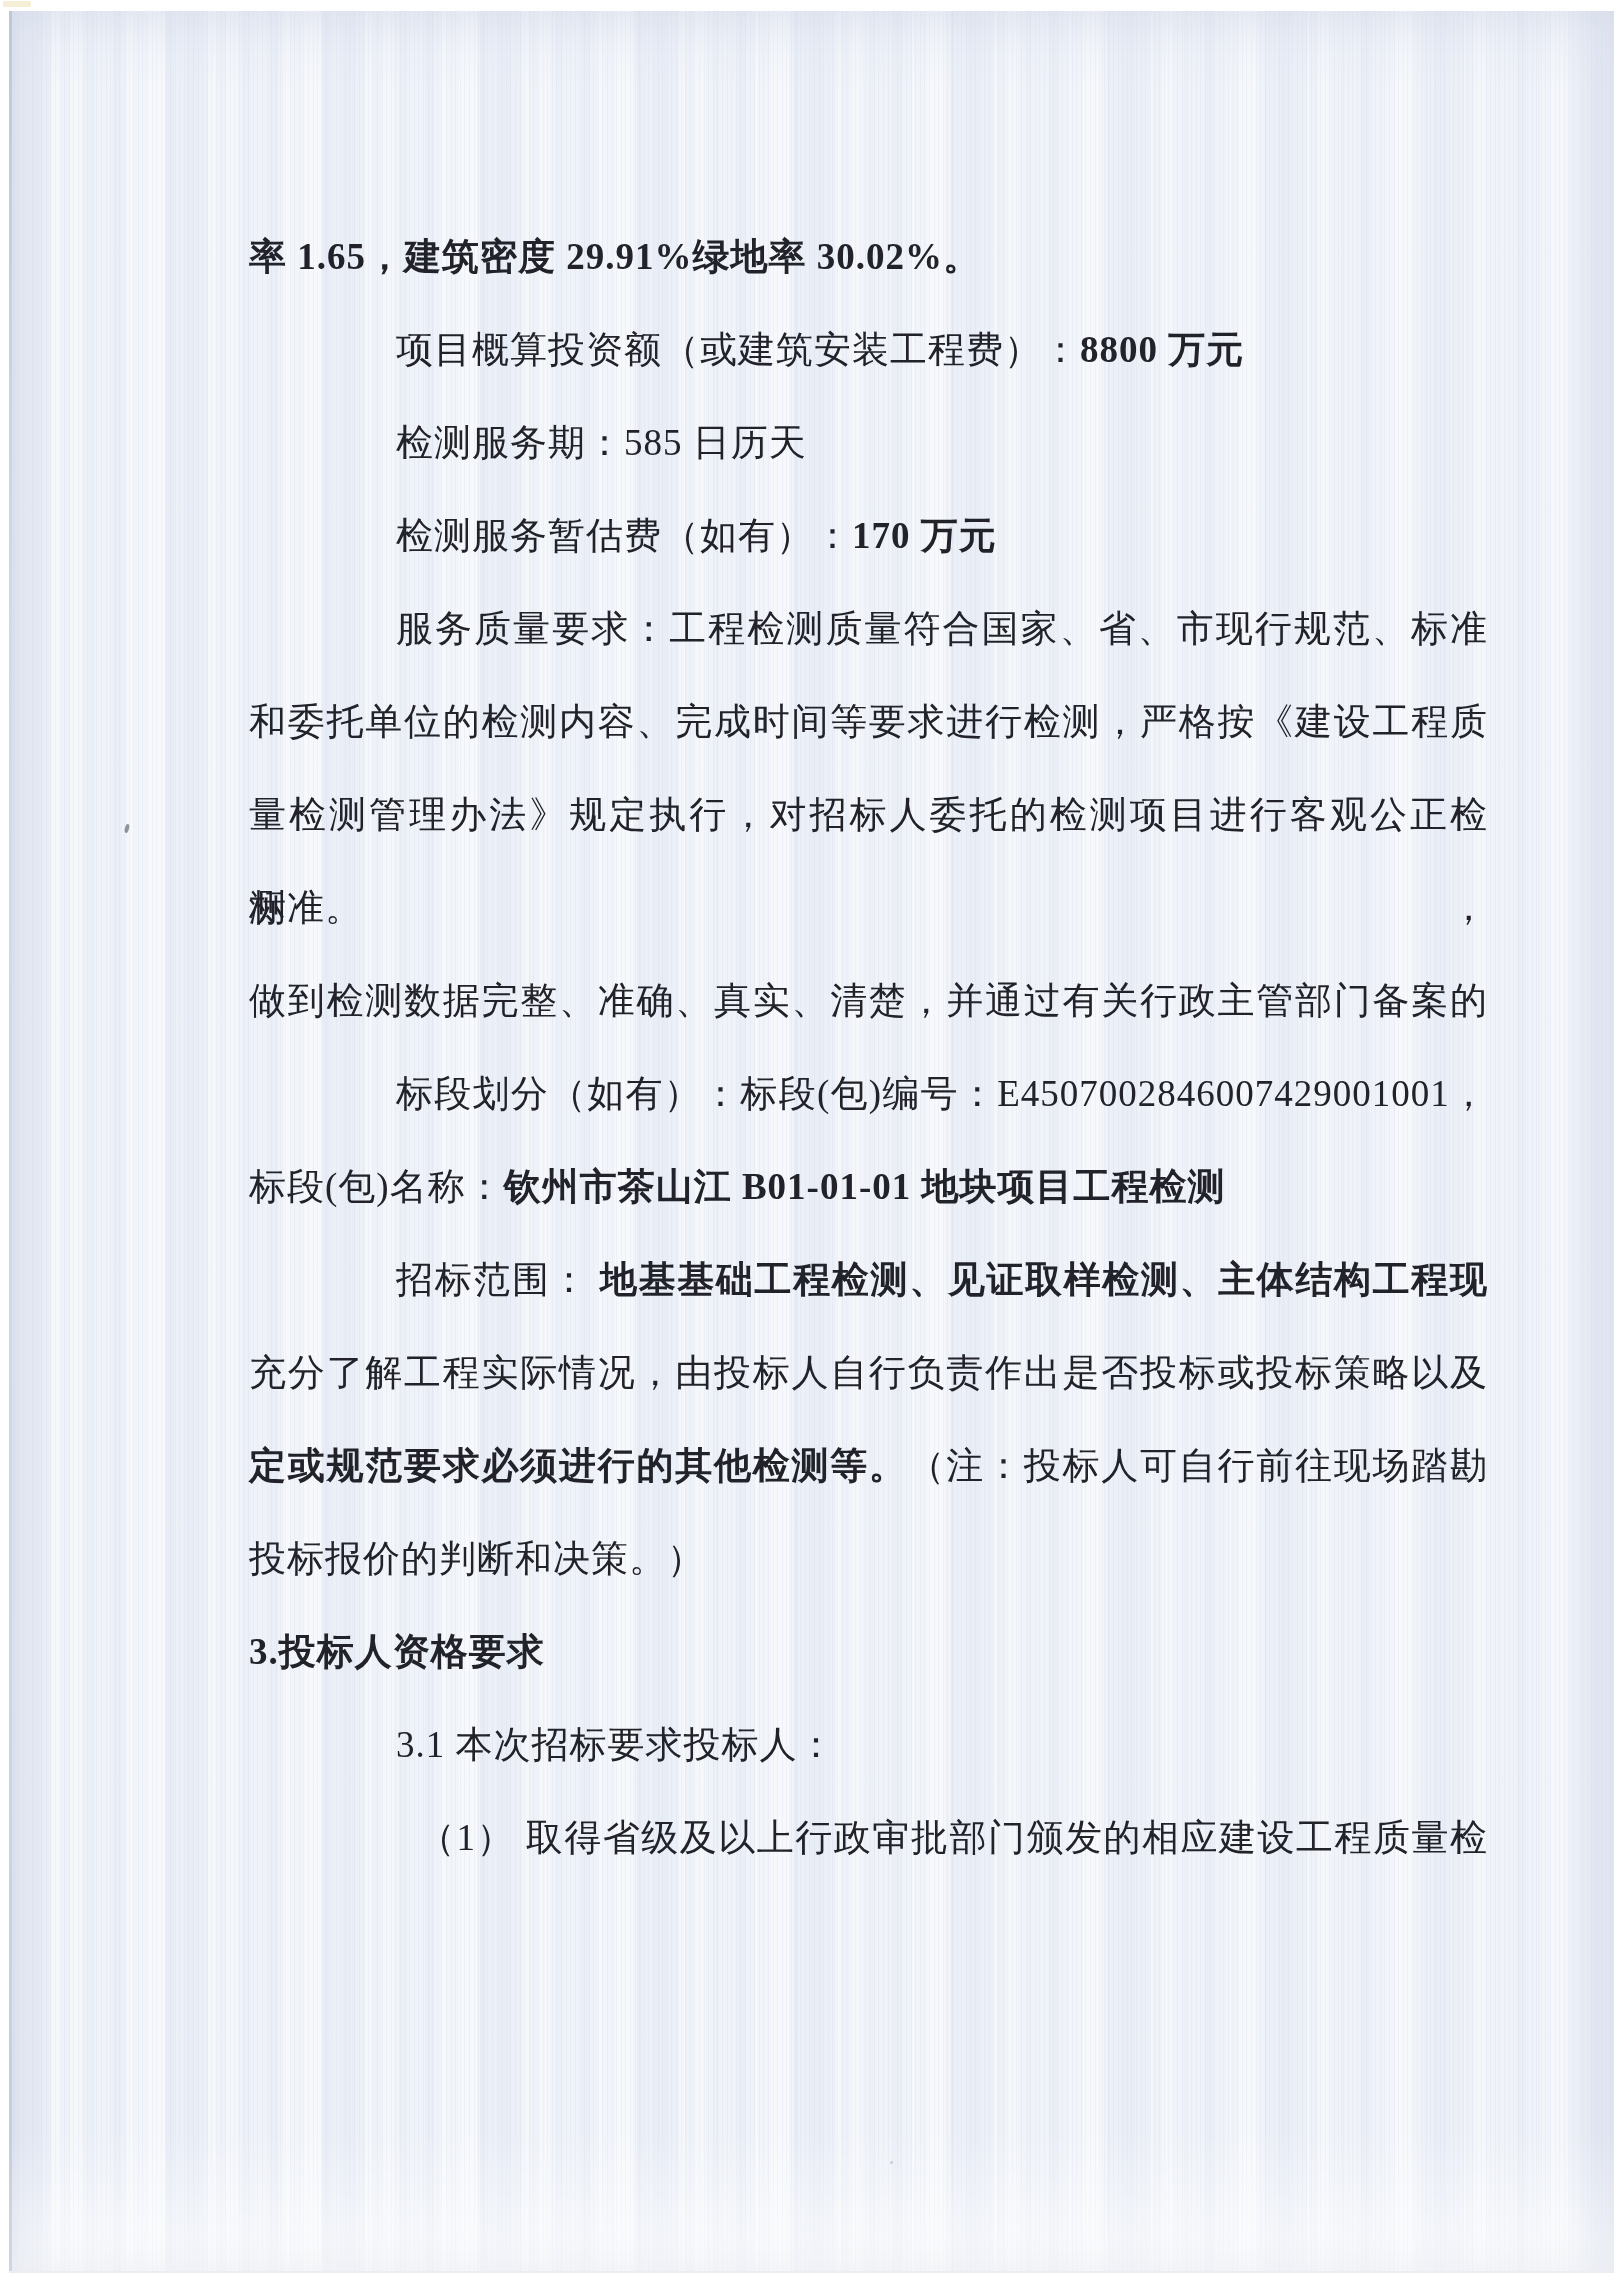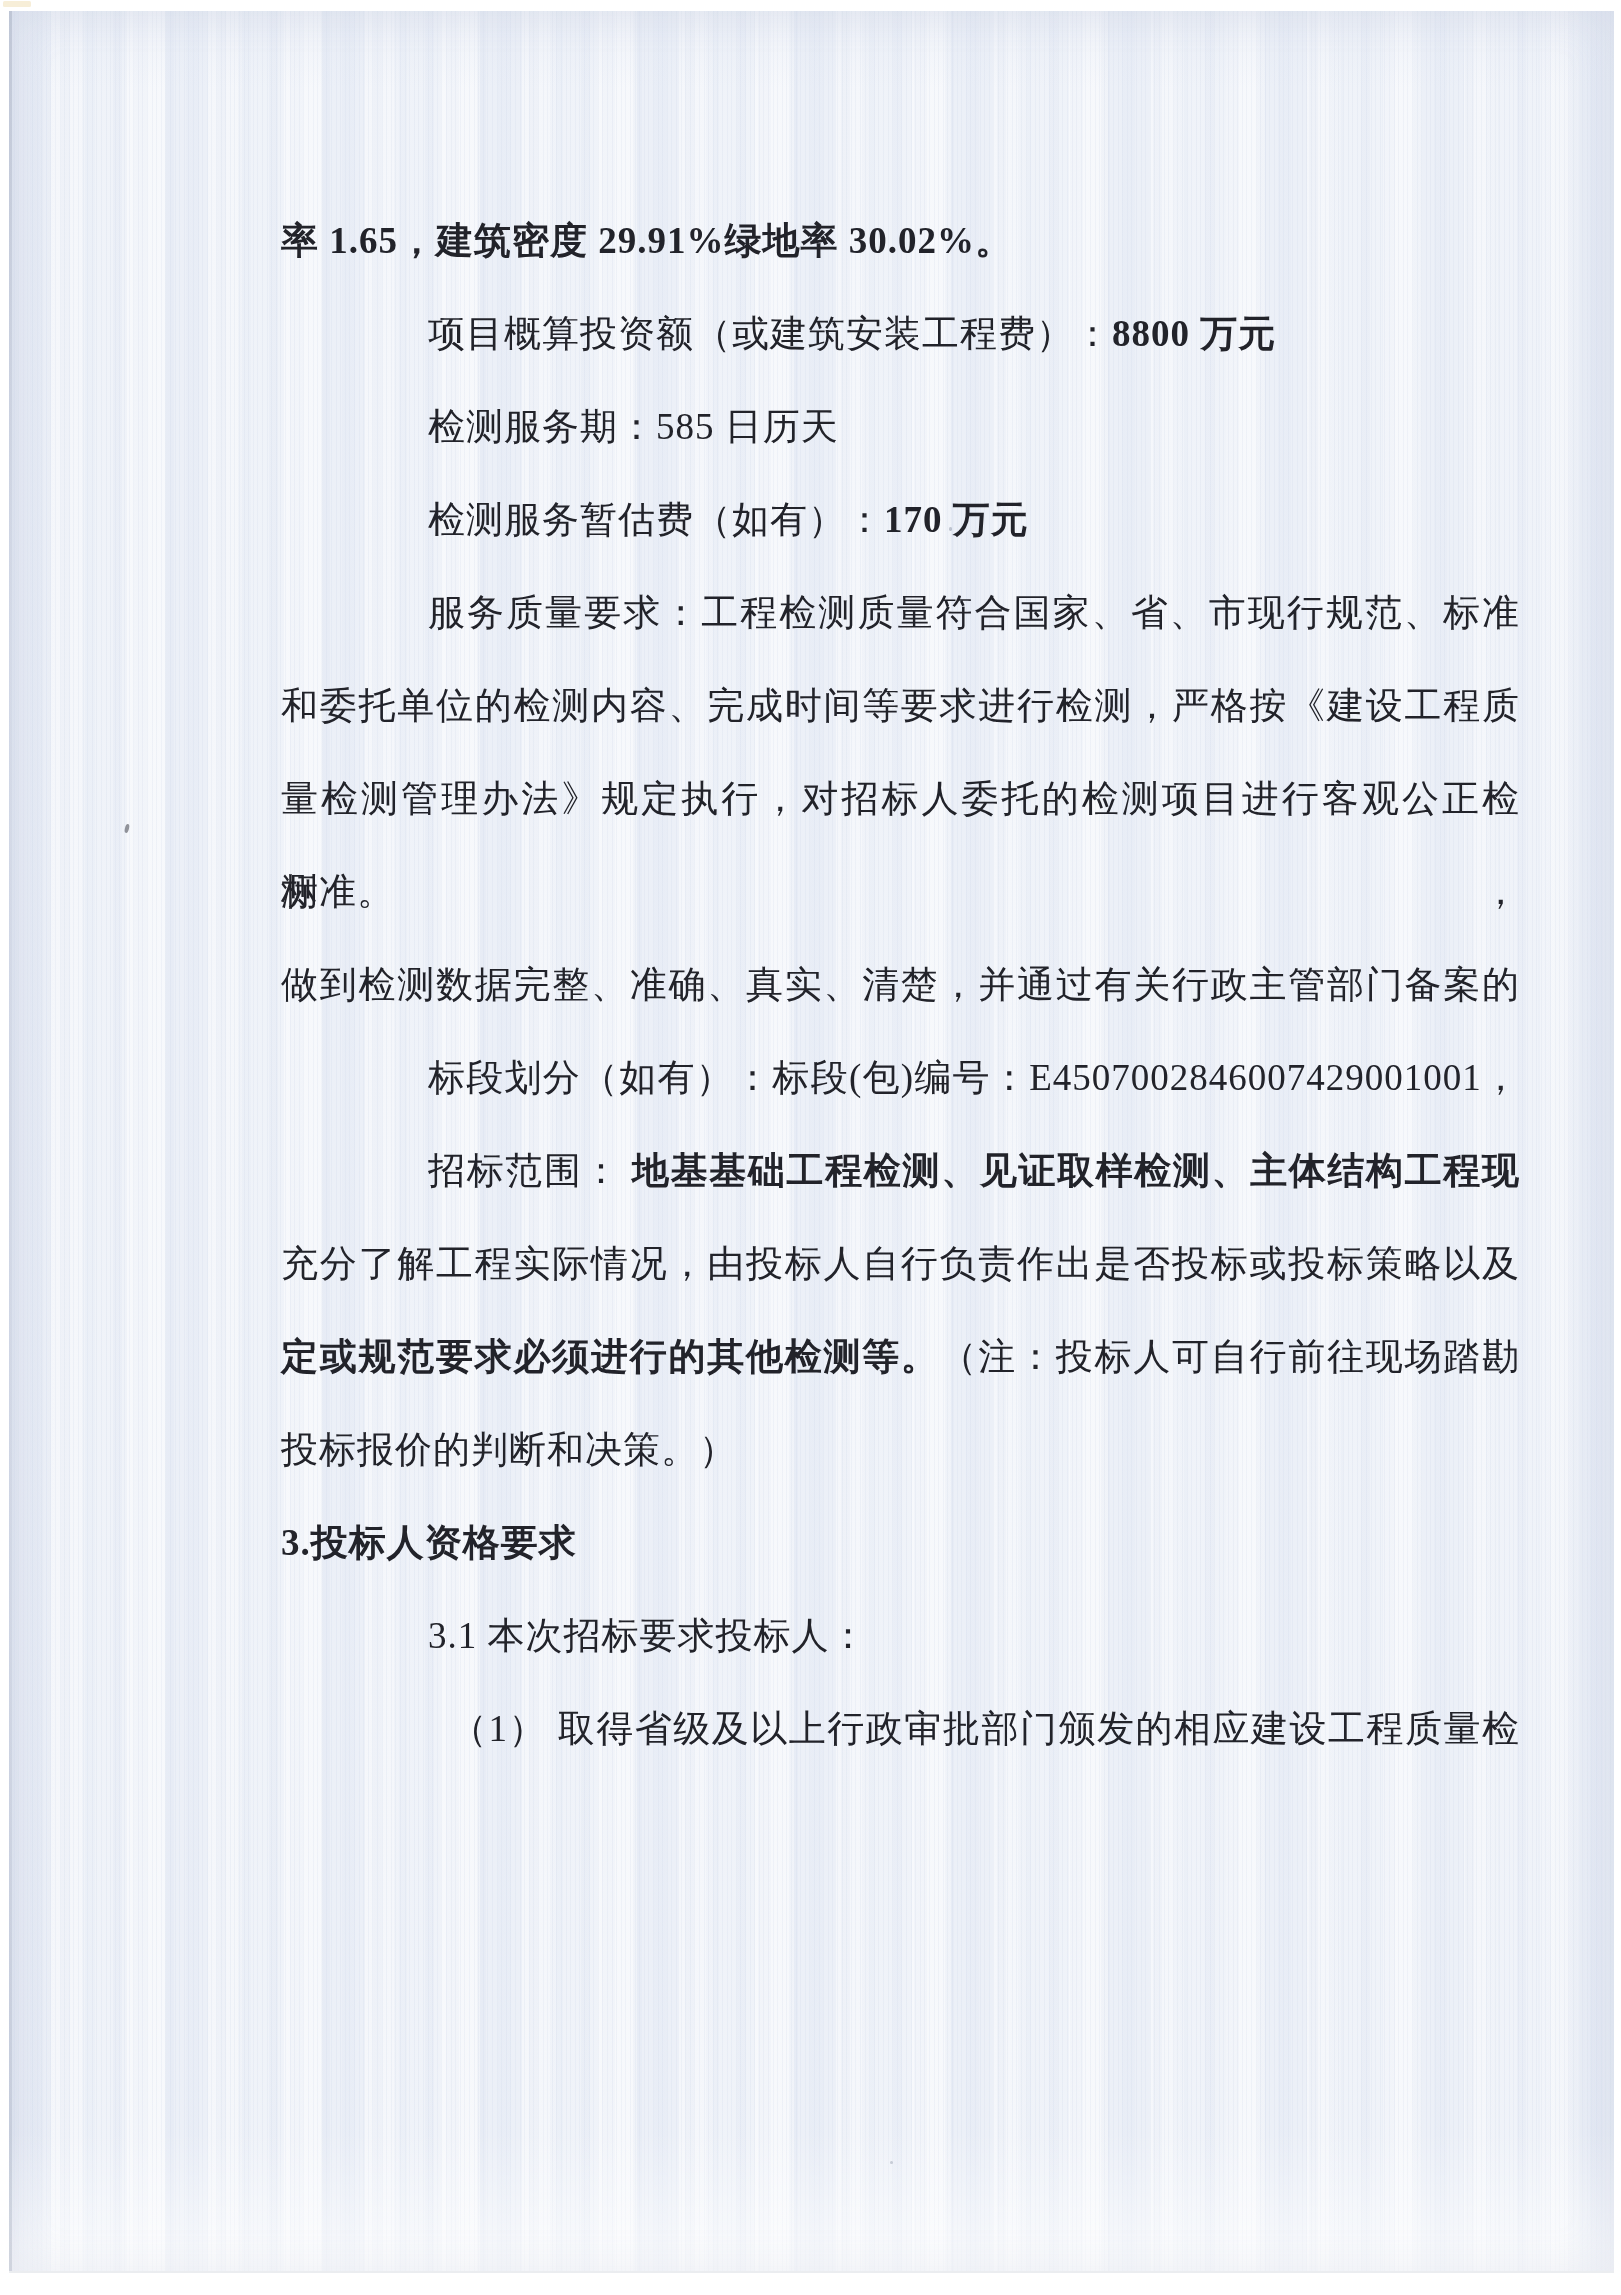--- a/index.html
+++ b/index.html
@@ -43,25 +43,24 @@
     background:rgba(130,140,160,.16);
   }
   .speck{position:absolute;border-radius:50%;}
   .speck-1{left:125px;top:824px;width:4.1px;height:8.7px;background:rgba(45,47,58,.50);transform:rotate(14deg);}
   .speck-2{left:3.1px;top:1px;width:28px;height:6.1px;border-radius:1.5px;background:rgba(246,236,212,.9);}
   .speck-3{left:949px;top:527px;width:2.6px;height:3.6px;background:rgba(80,90,112,.30);}
   .speck-4{left:890px;top:2161px;width:2.6px;height:3.1px;background:rgba(95,105,126,.28);}
 
   .textblock{
     position:absolute;
-    left:249px;top:194px;width:1239px;
+    left:249px;top:210px;width:1239px;
     color:var(--ink,#22232a);
     font-size:37px;
     letter-spacing:1px;
-    margin-left:32px;
   }
   .line{
     height:93px;
     line-height:93px;
     text-align:left;
   }
   .line.justify{
     text-align:justify;
     text-align-last:justify;
     text-justify:inter-character;
@@ -86,20 +85,21 @@
       <div class="line"><span class="seg bold">率 1.65，建筑密度 29.91%绿地率 30.02%。</span></div>
       <div class="line indent-first"><span class="seg">项目概算投资额（或建筑安装工程费）：</span><span class="seg bold">8800 万元</span></div>
       <div class="line indent-first"><span class="seg">检测服务期：585 日历天</span></div>
       <div class="line indent-first"><span class="seg">检测服务暂估费（如有）：</span><span class="seg bold">170 万元</span></div>
       <div class="line justify indent-first"><span class="seg">服务质量要求：工程检测质量符合国家、省、市现行规范、标准</span></div>
       <div class="line justify"><span class="seg">和委托单位的检测内容、完成时间等要求进行检测，严格按《建设工程质</span></div>
       <div class="line justify"><span class="seg">量检测管理办法》规定执行，对招标人委托的检测项目进行客观公正检测，</span></div>
       <div class="line"><span class="seg">标准。</span></div>
       <div class="line justify"><span class="seg">做到检测数据完整、准确、真实、清楚，并通过有关行政主管部门备案的</span></div>
       <div class="line justify indent-first"><span class="seg">标段划分（如有）：标段(包)编号：E4507002846007429001001，</span></div>
+      <div class="line"><span class="seg">标段(包)名称：</span><span class="seg bold">钦州市茶山江 B01-01-01 地块项目工程检测</span></div>
       <div class="line justify indent-first"><span class="seg">招标范围：</span><span class="seg bold"> 地基基础工程检测、见证取样检测、主体结构工程现</span></div>
       <div class="line justify"><span class="seg">充分了解工程实际情况，由投标人自行负责作出是否投标或投标策略以及</span></div>
       <div class="line justify"><span class="seg bold">定或规范要求必须进行的其他检测等。</span><span class="seg">（注：投标人可自行前往现场踏勘</span></div>
       <div class="line"><span class="seg">投标报价的判断和决策。）</span></div>
       <div class="line"><span class="seg bold">3.投标人资格要求</span></div>
       <div class="line indent-first"><span class="seg">3.1 本次招标要求投标人：</span></div>
       <div class="line justify indent-item"><span class="seg">（1）</span><span class="seg"> 取得省级及以上行政审批部门颁发的相应建设工程质量检</span></div>
     </div>
 </div>
 

